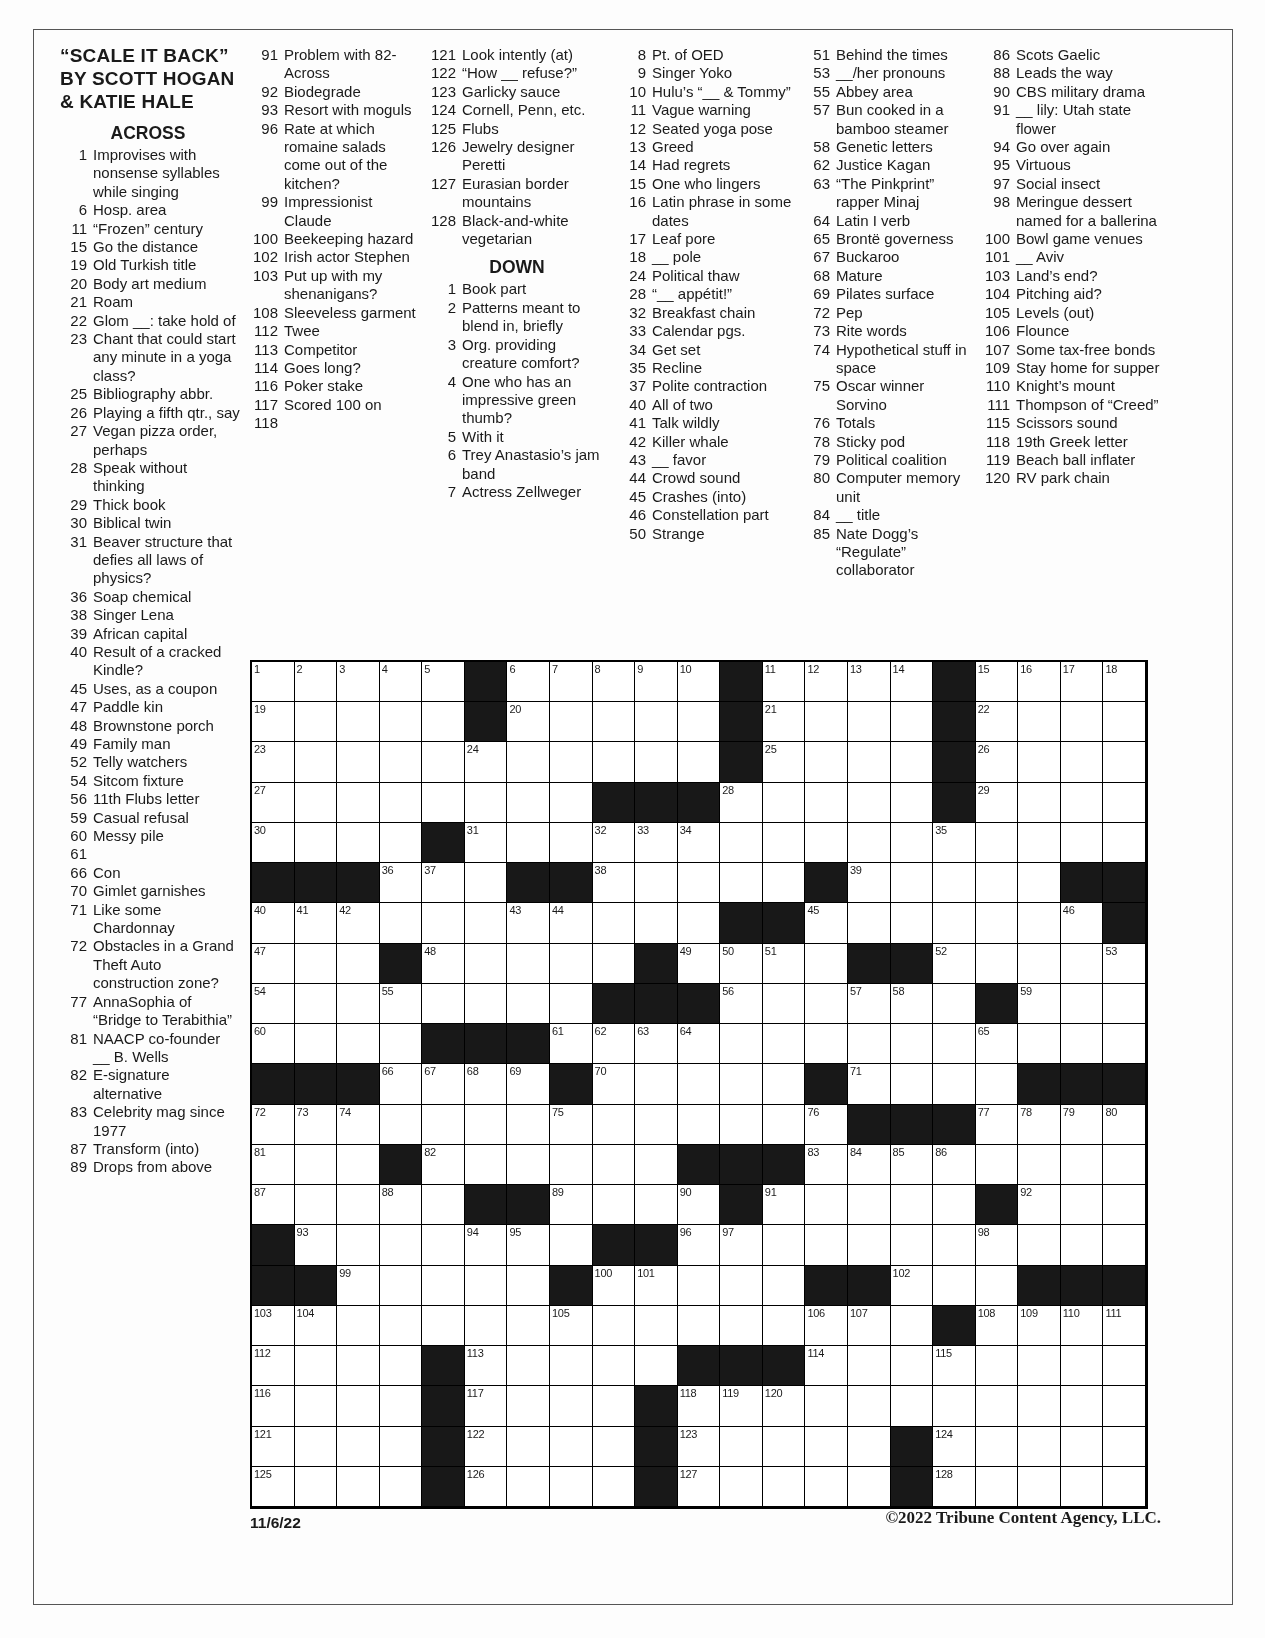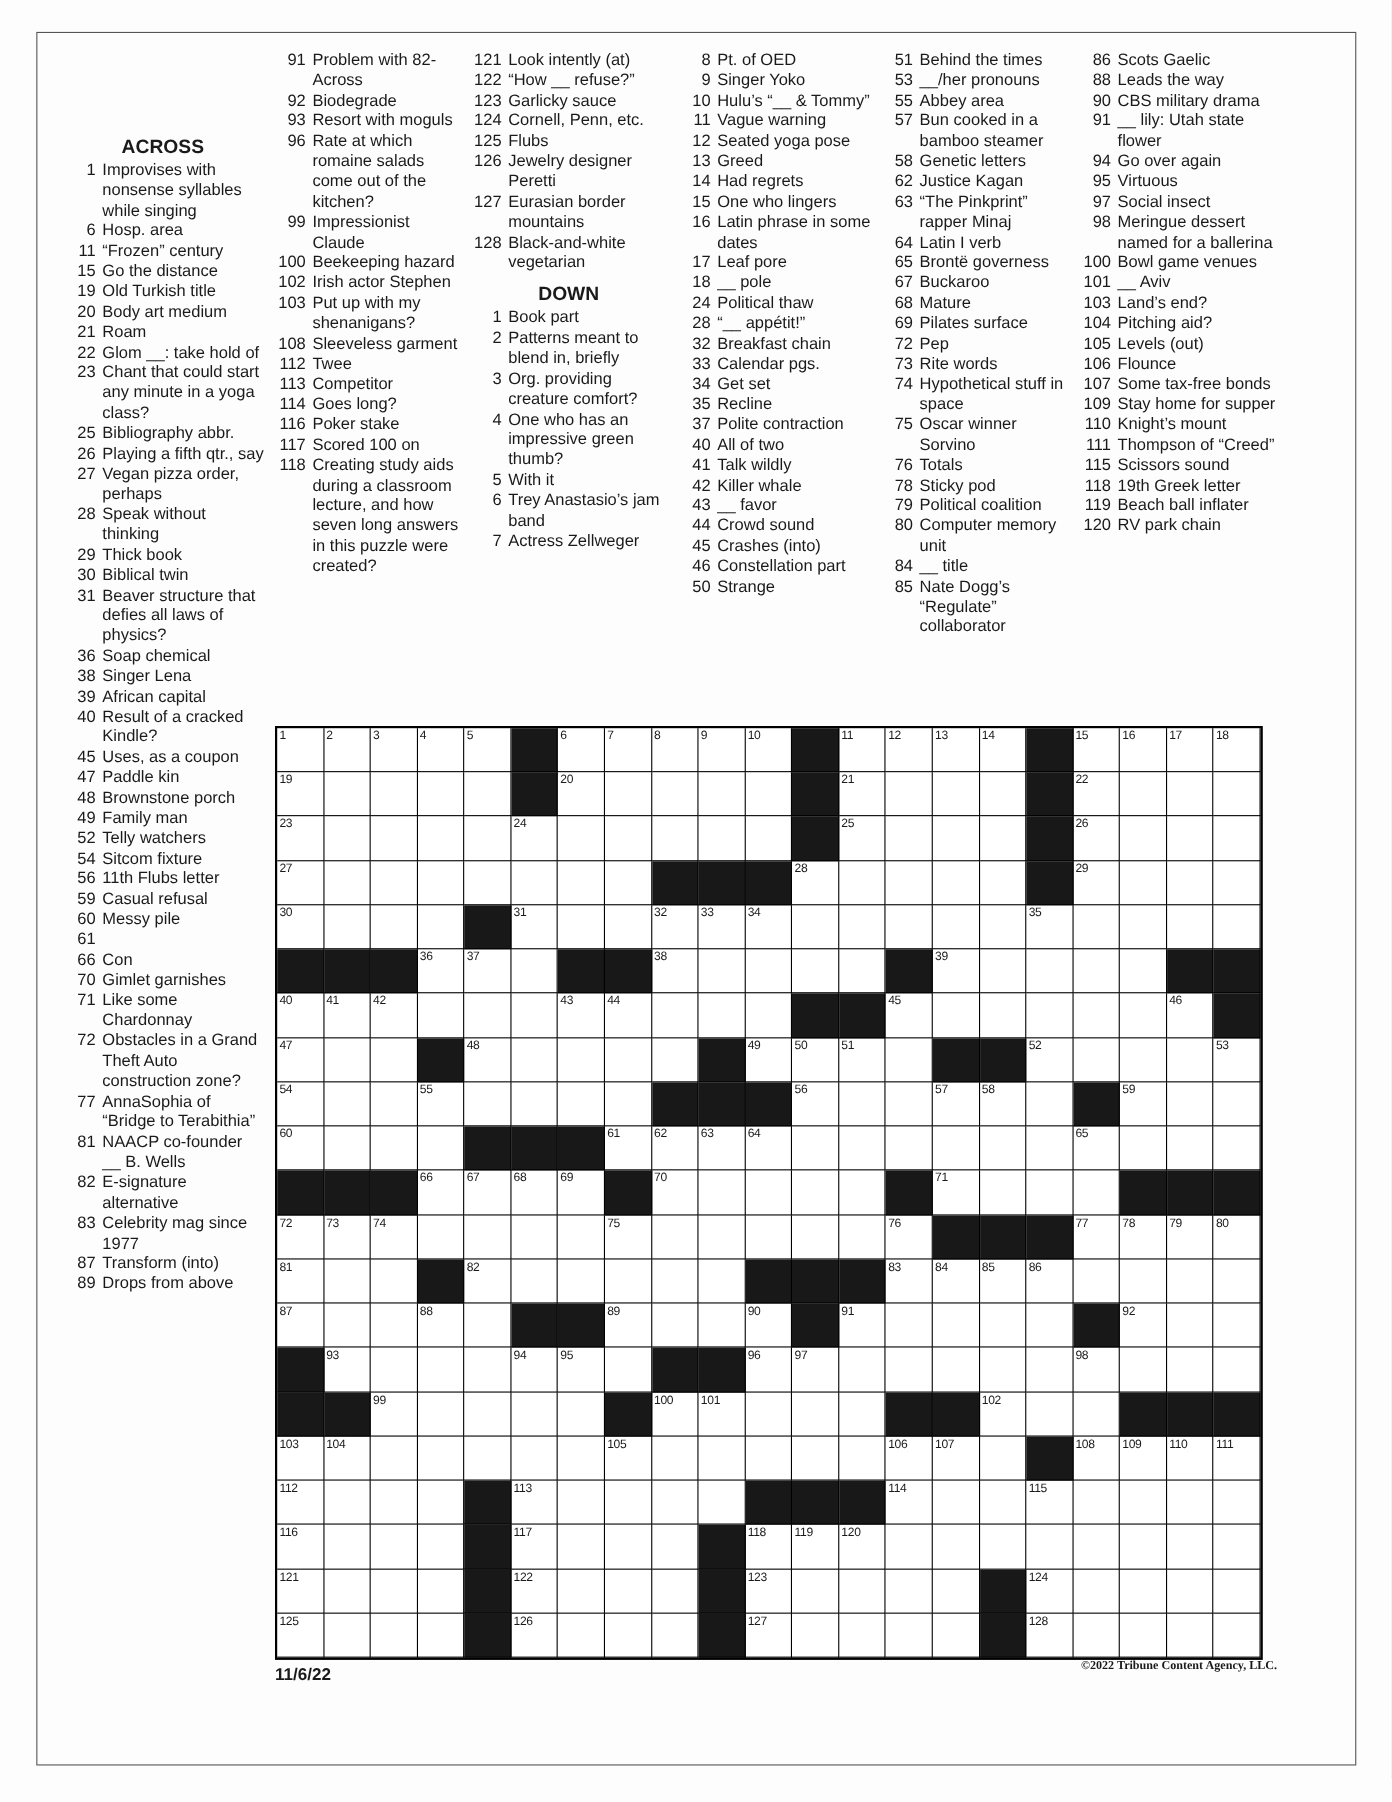--- a/index.html
+++ b/index.html
@@ -12,29 +12,34 @@
   .clue{display:flex;font-size:15px;line-height:18.4px;}
   .cnum{flex:0 0 32px;text-align:right;padding-right:6px;}
   .ctext{flex:1 1 auto;}
   #grid{position:absolute;left:250px;top:660px;width:898px;height:849px;
         display:grid;grid-template-columns:repeat(21,1fr);grid-template-rows:repeat(21,1fr);
         border:2px solid #000;background:#fff;box-sizing:border-box;}
   .cell{border-right:1px solid #000;border-bottom:1px solid #000;position:relative;box-sizing:border-box;}
   .cell.black{background:#181818;}
   .cellnum{position:absolute;left:2px;top:1px;font-size:11px;line-height:12px;letter-spacing:-.3px;}
   #date{position:absolute;left:250px;top:1514px;font-weight:bold;font-size:15.5px;}
-  #copyright{position:absolute;right:104px;top:1508px;font-weight:bold;font-size:11px;
+  #copyright{position:absolute;right:104px;top:1508px;font-weight:bold;font-size:17px;
              font-family:"Liberation Serif","DejaVu Serif",serif;}
 </style>
 </head>
 <body>
 
 <div id="page">
   <div id="frame"></div>
 
+  <div class="col title" style="left:60px;top:44px;width:200px;position:absolute;">
+    <div>“SCALE IT BACK”</div>
+    <div>BY SCOTT HOGAN</div>
+    <div>&amp; KATIE HALE</div>
+  </div>
 
   <div id="clue-columns">
       <div class="col" style="left: 55px; top: 42px; width: 186px;">
         <div style="height: 72px;"></div>
         <div class="list-header">ACROSS</div>
         <div class="clue">
           <span class="cnum">1</span>
           <span class="ctext">Improvises with nonsense syllables while singing</span>
         </div>
         <div class="clue">
@@ -245,21 +250,20 @@
         <div class="clue">
           <span class="cnum">116</span>
           <span class="ctext">Poker stake</span>
         </div>
         <div class="clue">
           <span class="cnum">117</span>
           <span class="ctext">Scored 100 on</span>
         </div>
         <div class="clue">
           <span class="cnum">118</span>
-          <span class="ctext">Creating study aids during a classroom lecture, and how seven long answers in this puzzle were created?</span>
         </div>
       </div>
       <div class="col" style="left: 424px; top: 46px; width: 186px;">
         <div class="clue">
           <span class="cnum">121</span>
           <span class="ctext">Look intently (at)</span>
         </div>
         <div class="clue">
           <span class="cnum">122</span>
           <span class="ctext">“How __ refuse?”</span>

